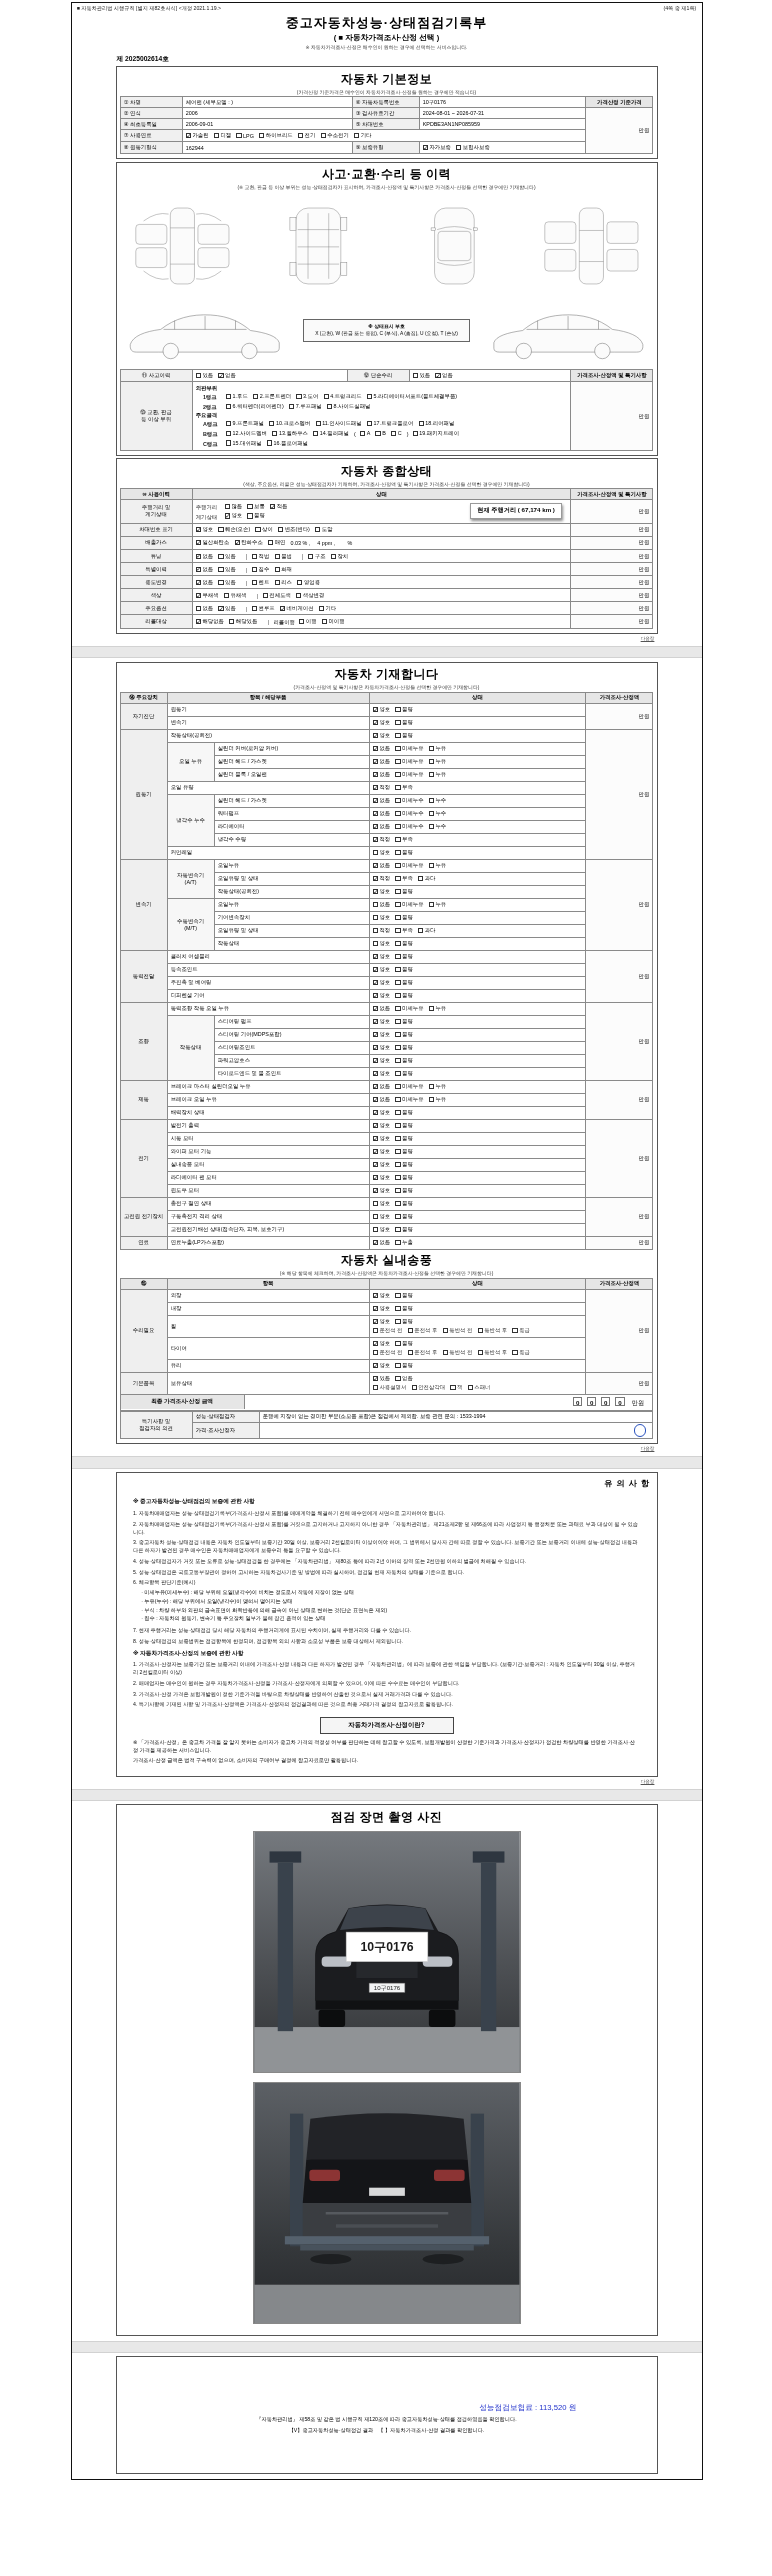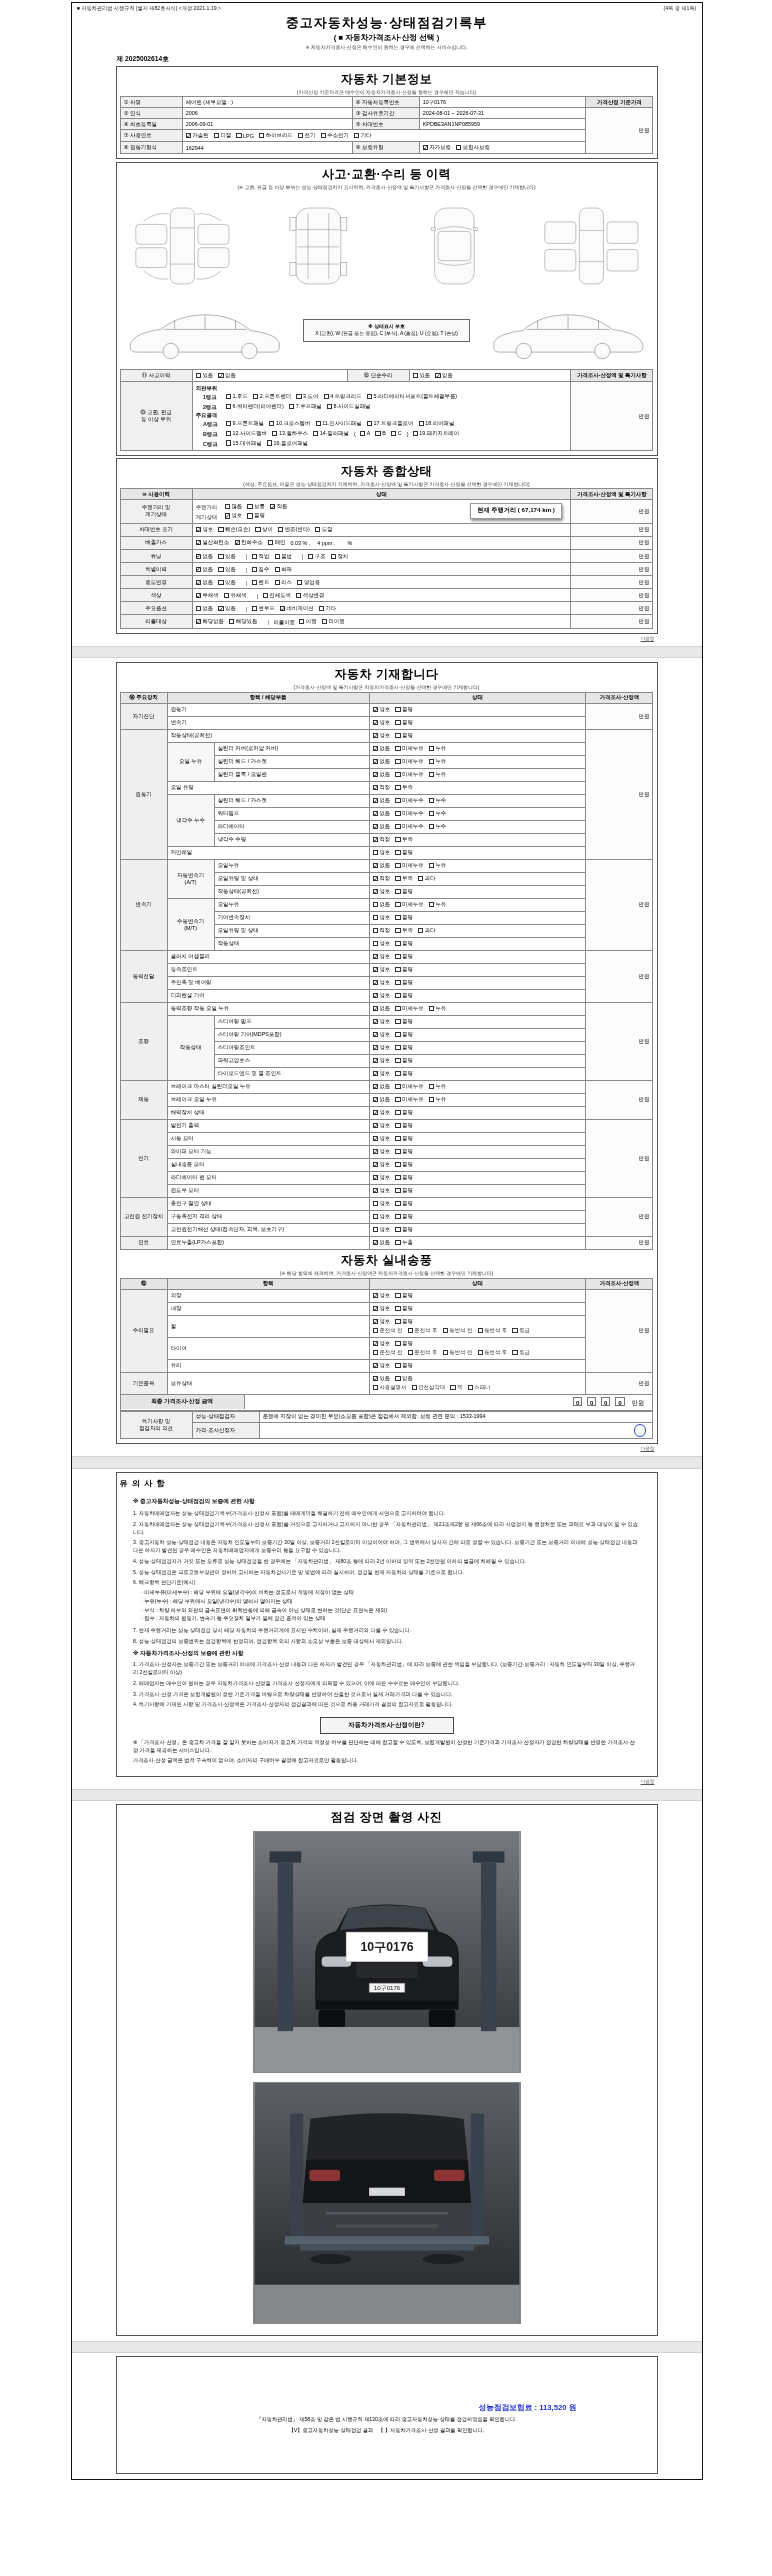--- a/index.html
+++ b/index.html
@@ -46,33 +46,33 @@
   .pgrp{margin:1px 0}
   .ptitle{font-weight:bold;margin-right:5.2px}
   .pline{margin:1px 0 1px 7.2px}
   .rank{display:inline-block;min-width:23px;font-weight:bold;color:#222}
   .finalrow{display:flex;align-items:center;border:0.5px solid #8a8a8a;border-top:none}
   .finalrow .fl{background:#e6e6e6;font-weight:bold;font-size:5.7px;padding:3.1px 7.2px;border-right:0.5px solid #8a8a8a;width:124px;text-align:center}
   .finalrow .fv{flex:1;text-align:right;padding:2.1px 8.2px;font-size:6.2px}
   .digit{display:inline-block;width:9.3px;height:9.3px;border:0.5px solid #777;text-align:center;line-height:9.3px;margin:0 1.5px;font-weight:bold}
   .funit{margin-left:4.1px}
   .stamp{width:12.4px;height:12.4px;border:1px solid #2a52be;border-radius:50%;display:inline-block;float:right;margin-right:3.1px}
-  .notice-title{text-align:left;font-size:8.2px;font-weight:bold;padding:4.1px 0 2.1px;letter-spacing:4.1px}
+  .notice-title{text-align:right;font-size:8.2px;font-weight:bold;padding:4.1px 0 2.1px;letter-spacing:4.1px}
   .nwrap{padding:2.1px 13.4px 5.2px}
   .nsub{font-weight:bold;font-size:5.7px;margin:5.2px 0 2.1px}
   .nitem{font-size:5.2px;line-height:1.55;margin:2.6px 0;color:#111}
   .nbullet{font-size:5.2px;line-height:1.5;margin:1px 0 1px 8.2px}
   .pricebox-title{margin:8.2px auto 4.1px;border:0.5px solid #444;width:134px;text-align:center;font-weight:bold;font-size:6.4px;padding:3.1px 0;background:#f5f5f5}
   .pricebox-text{font-size:5.2px;line-height:1.55;margin:2.1px 0}
   .photo-wrap{display:flex;flex-direction:column;align-items:center;gap:8.2px;margin:4.1px 0 7.2px}
   .photo{border:0.5px solid #888;display:block}
   .sign-box{min-height:118px}
   .sign-title{text-align:center;font-weight:bold;font-size:7.2px;padding:4.1px 0;letter-spacing:5.2px}
   .sign-space{height:45px}
-  .premium{text-align:right;padding-right:77px;font-weight:bold;font-size:7.7px}
+  .premium{text-align:right;padding-right:77px;font-weight:normal;font-size:7.7px}
   .sign-line{text-align:center;font-size:5.2px;margin-top:3.1px}
   svg .ln{stroke:#777;fill:none}
   svg .bodyfill{fill:#fbfbfb;stroke:#777}
 </style>
 </head>
 <body>
 
 <div class="sheet">
 
   <div class="formref">

